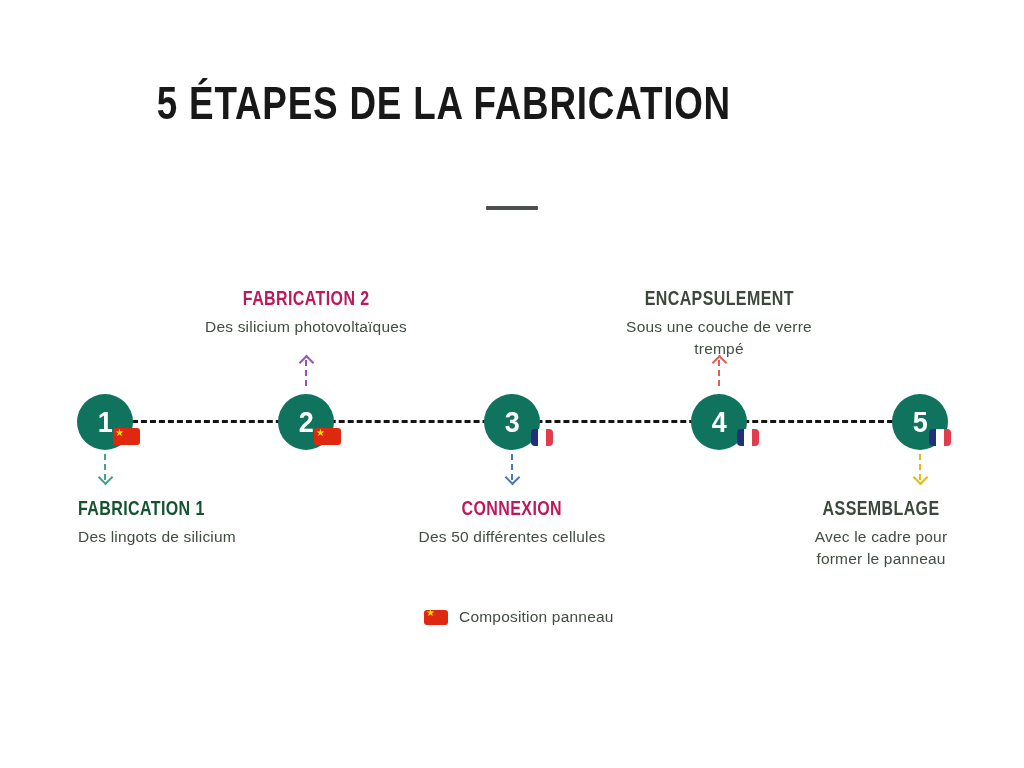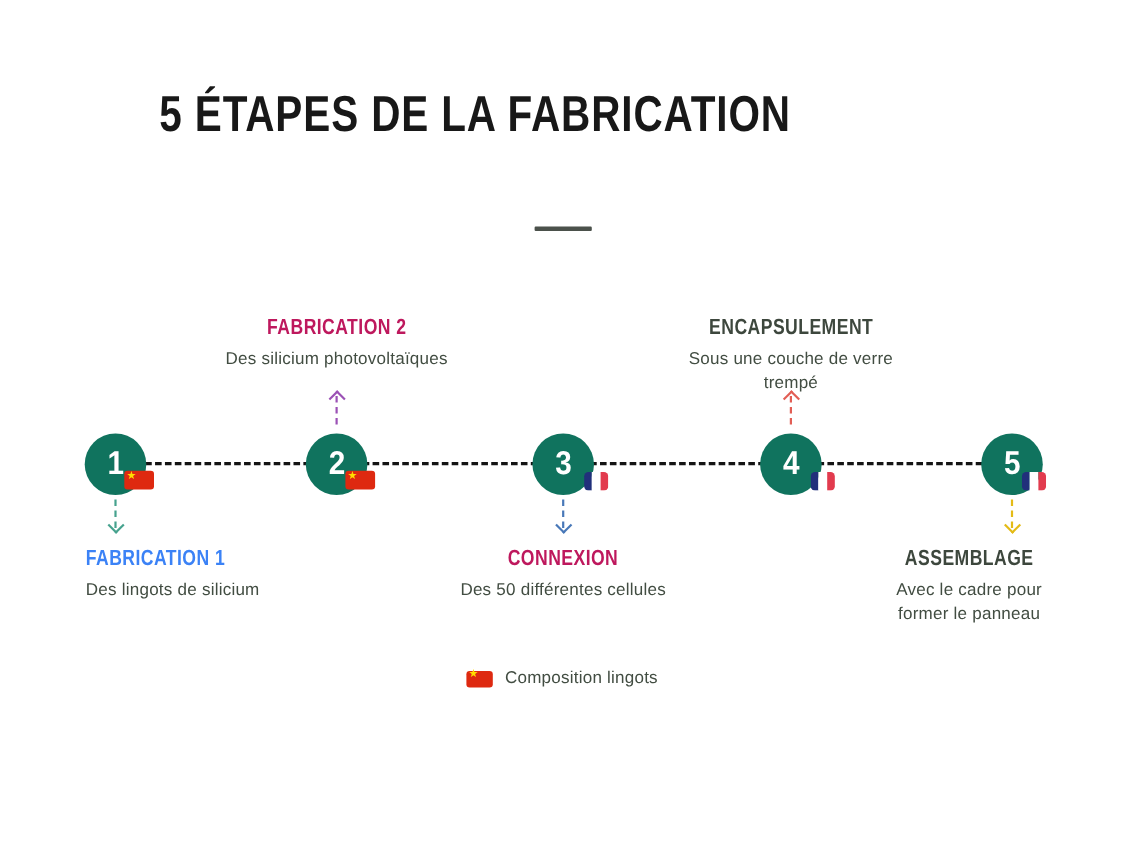--- a/index.html
+++ b/index.html
@@ -1,20 +1,20 @@
 <!DOCTYPE html>
 <html><head>
 <meta charset="utf-8">
 <style>
   html,body{margin:0;padding:0;background:#fff;}
   .canvas{position:relative;width:1024px;height:768px;background:#ffffff;
           font-family:"Liberation Sans",sans-serif;overflow:hidden;}
 
   
-  .title-line{position:absolute;left:0;width:864px;text-align:center;
+  .title-line{position:absolute;left:12px;width:864px;text-align:center;
               font-weight:bold;font-size:46px;line-height:1;color:#181818;}
   .title-line .cond{letter-spacing:1px;}
   .t1{top:80px;}
   .t2{top:143px;}
   .divider{position:absolute;top:206px;left:486px;width:52px;height:4px;
            background:#4b514b;border-radius:1px;}
 
   
   .cond{display:inline-block;transform:scaleX(0.80);transform-origin:center;white-space:nowrap;}
   .cond-left{transform-origin:left center;}
@@ -129,21 +129,21 @@
   <div class="arrow arrow-up a4">
     <span class="chev" style="border-top-color: rgb(226, 94, 85); border-left-color: rgb(226, 94, 85);"></span>
     <span class="vdash" style="border-left-color: rgb(226, 94, 85);"></span>
   </div>
   <div class="arrow arrow-down a5">
     <span class="vdash" style="border-left-color: rgb(228, 187, 22);"></span>
     <span class="chev" style="border-right-color: rgb(228, 187, 22); border-bottom-color: rgb(228, 187, 22);"></span>
   </div>
 
   <div class="step-label lb1">
-    <div class="heading" style="color: #3b82f6;"><span class="cond cond-left">FABRICATION 1</span></div>
+    <div class="heading" style="color: #14532d;"><span class="cond cond-left">FABRICATION 1</span></div>
     <div class="desc" style="color: rgb(66, 77, 66);">Des lingots de silicium</div>
   </div>
   <div class="step-label lb2">
     <div class="heading" style="color: #be185d;"><span class="cond">FABRICATION 2</span></div>
     <div class="desc" style="color: rgb(66, 77, 66);">Des silicium photovoltaïques</div>
   </div>
   <div class="step-label lb3">
     <div class="heading" style="color: #be185d;"><span class="cond">CONNEXION</span></div>
     <div class="desc" style="color: rgb(66, 77, 66);">Des 50 différentes cellules</div>
   </div>
@@ -153,16 +153,16 @@
   </div>
   <div class="step-label lb4">
     <div class="heading" style="color: rgb(61, 71, 61);"><span class="cond">ENCAPSULEMENT</span></div>
     <div class="desc" style="color: rgb(66, 77, 66);">Sous une couche de verre trempé</div>
   </div>
 
   <div class="legend-row lr1">
     <span class="flag flag-cn flag-legend" style="background-color: rgb(222, 41, 16);">
       <span class="star" style="color: rgb(255, 222, 0);">★</span>
     </span>
-    <span class="legend-text" style="color: rgb(66, 77, 66);">Composition lingots</span>
+    <span class="legend-text" style="color: rgb(66, 77, 66);">Composition panneau</span>
   </div>
 
 </div>
 
 </body></html>

